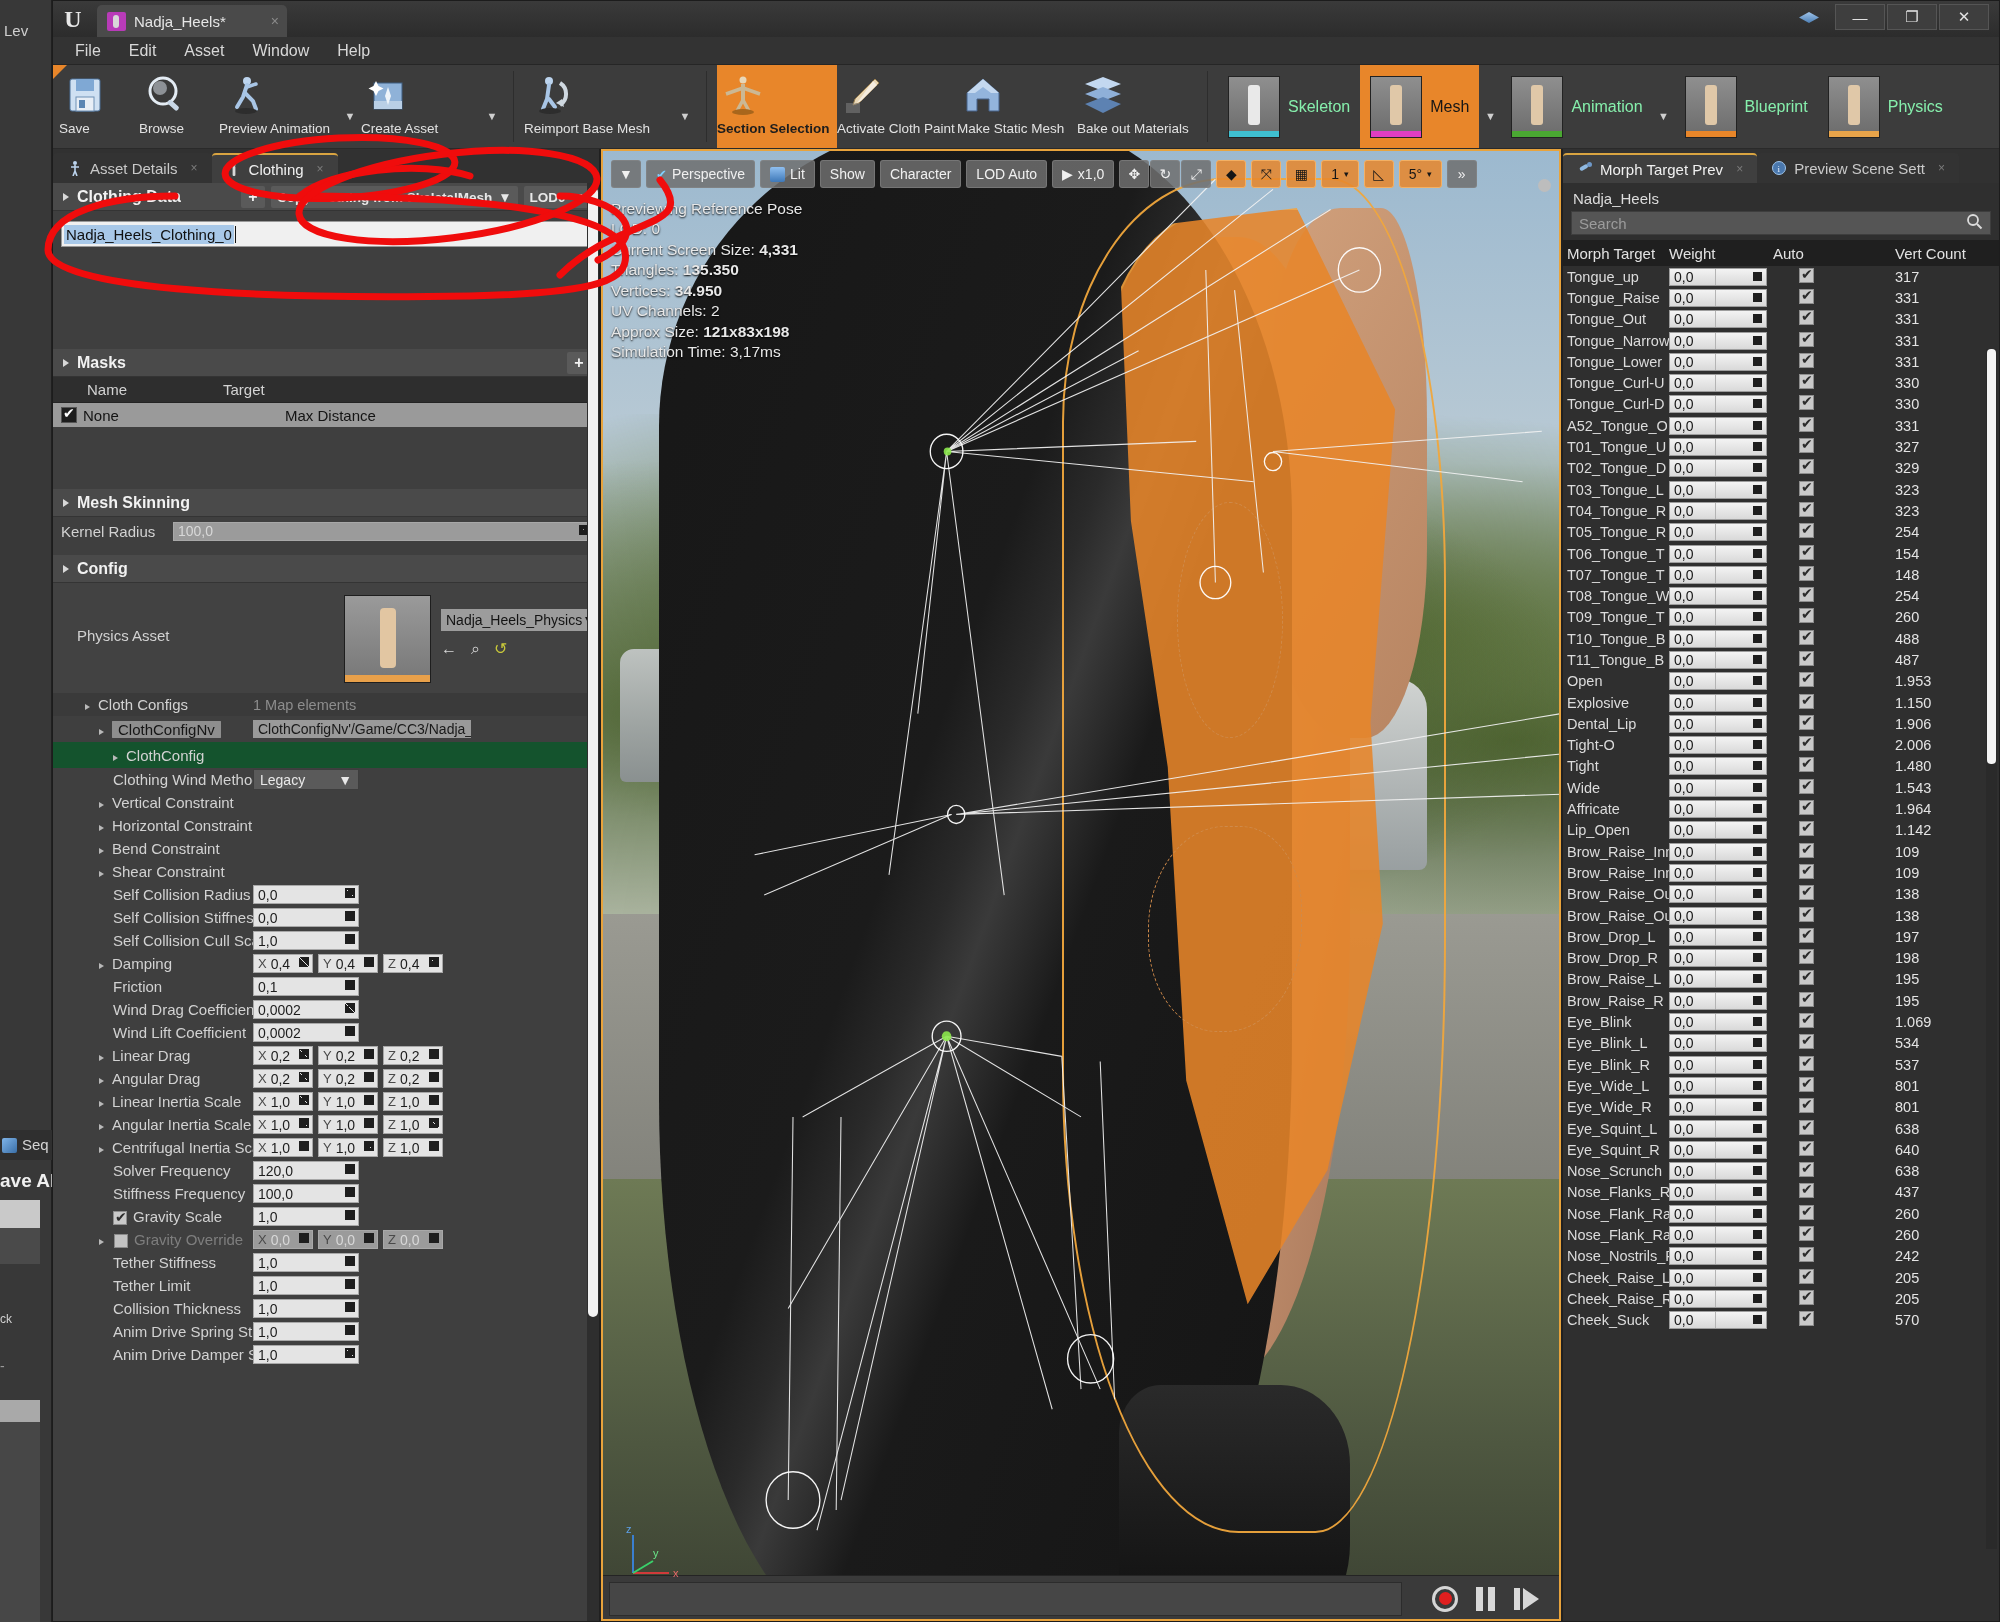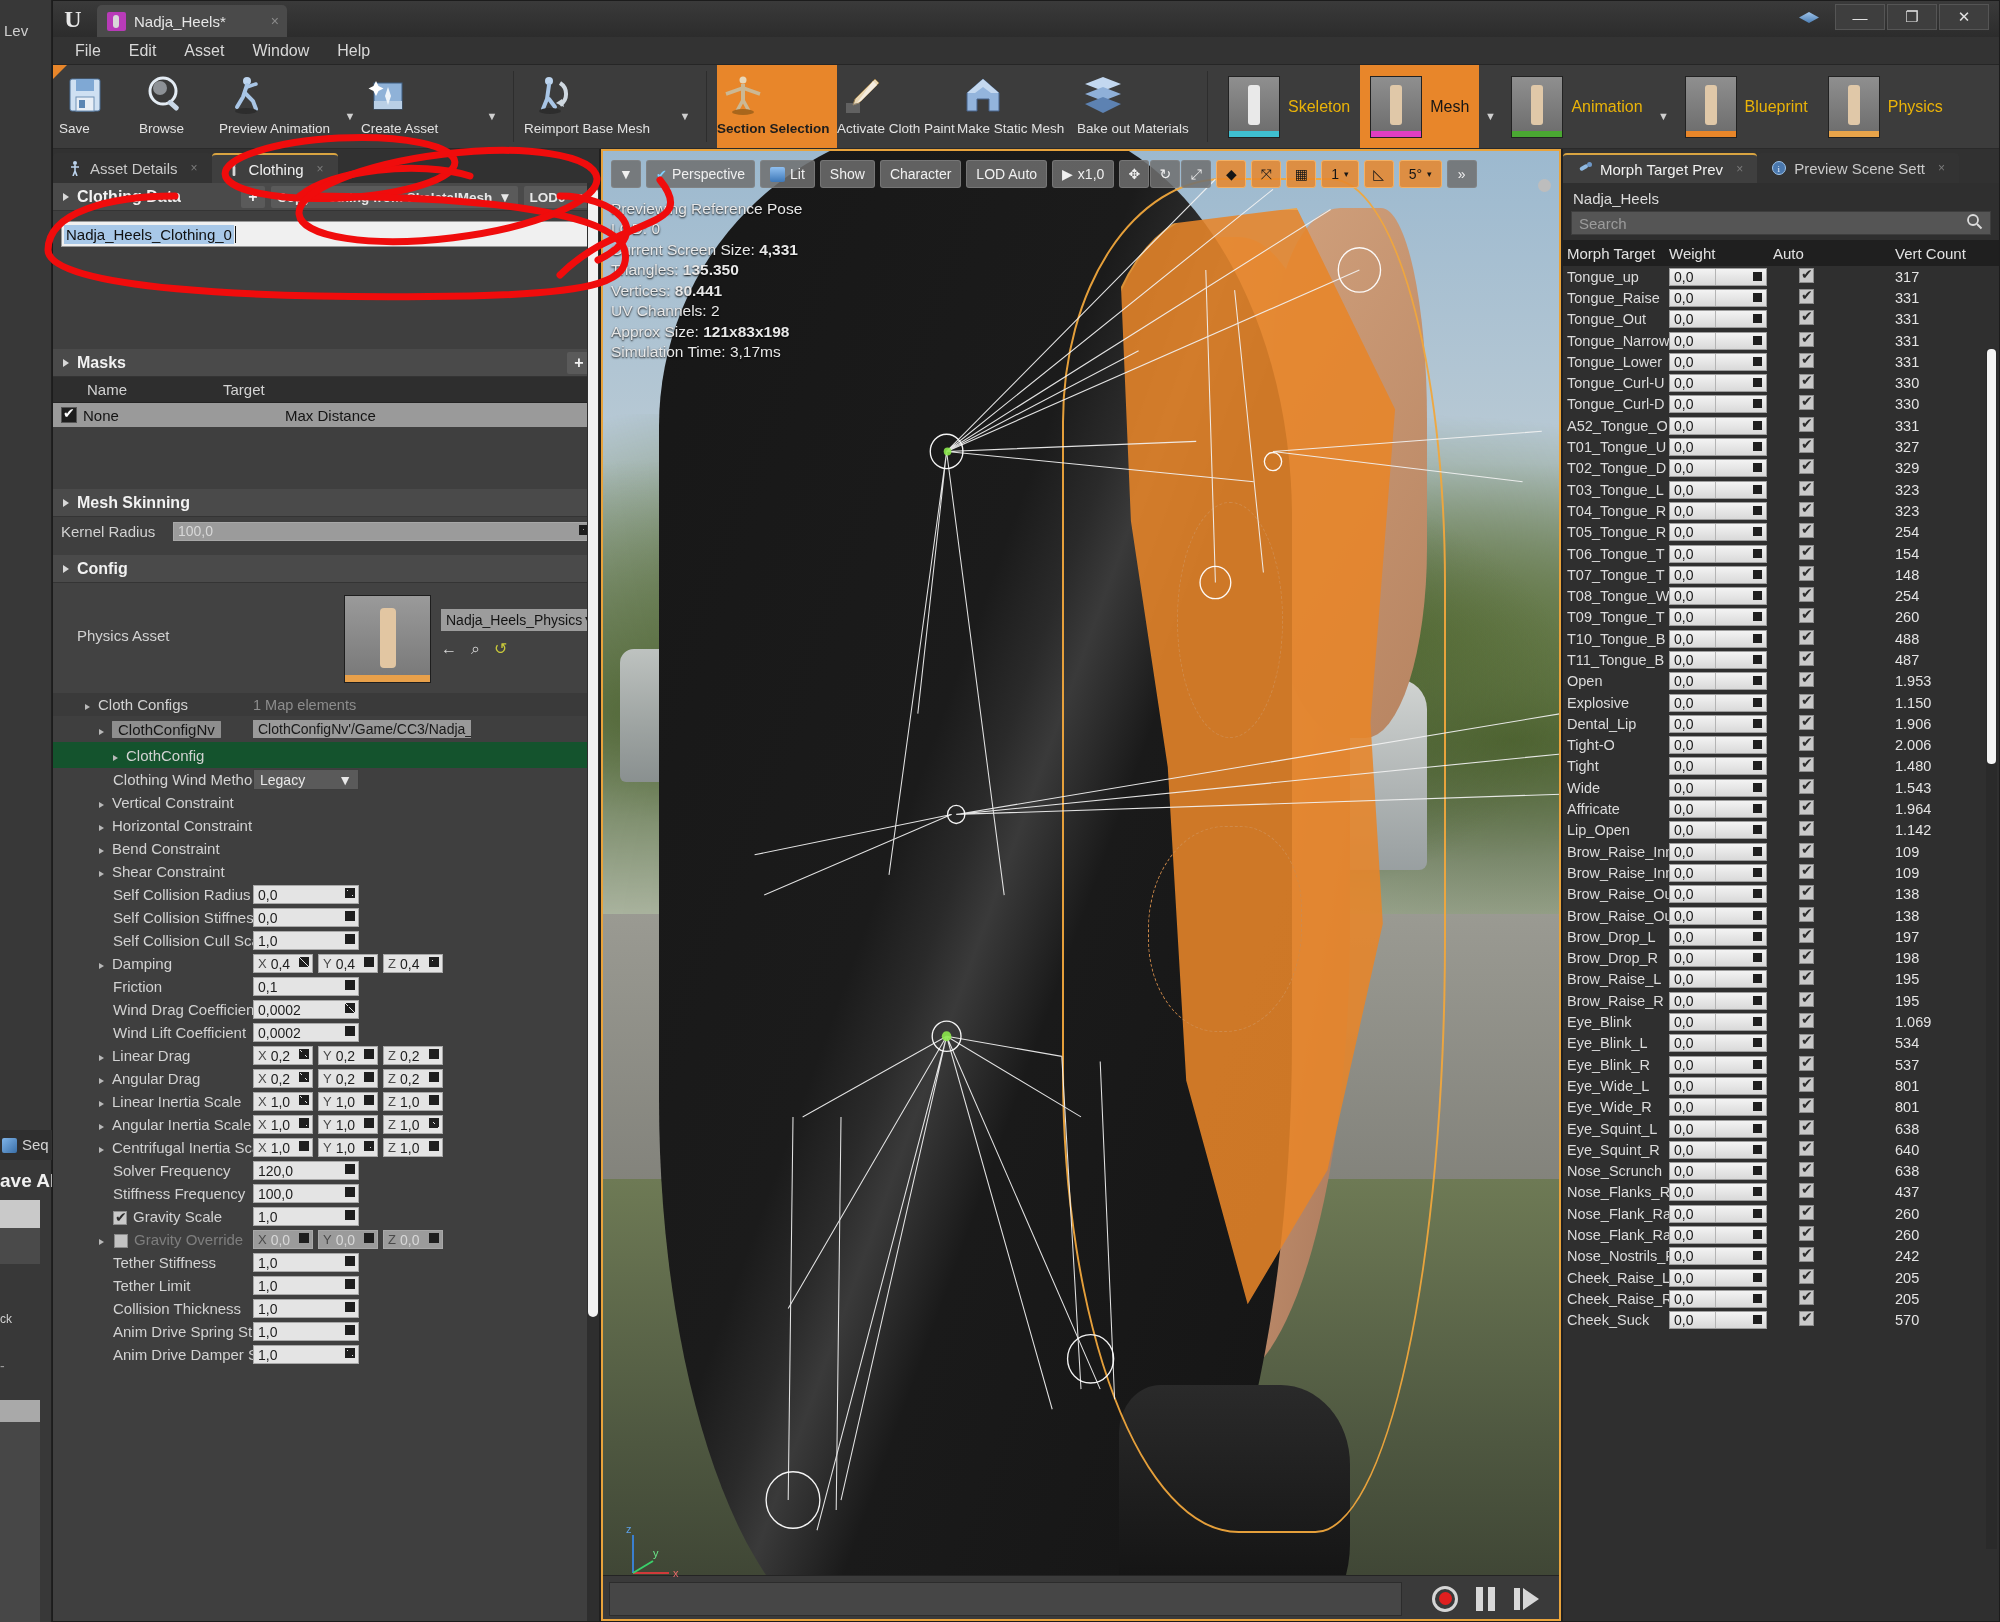--- a/index.html
+++ b/index.html
@@ -54,21 +54,21 @@
   .tb-btn.xwide { width:150px; }
   .tb-btn.on { background:#e8862a; }
   .tb-ico { width:52px; height:48px; display:flex; align-items:center; justify-content:center; }
   .tb-lbl { color:#e2e2e2; font-size:13.5px; margin-top:2px; white-space:nowrap; }
   .tb-btn.on .tb-lbl { color:#1d1d1d; font-weight:bold;}
   .tb-caret { width:22px; display:flex; align-items:center; justify-content:center; color:#cfcfcf; font-size:11px; padding-top:18px;}
   .mode-btn { display:flex; align-items:center; gap:8px; padding:0 10px; }
   .mode-thumb { width:52px; height:62px; background:linear-gradient(#8f8f8f,#6b6b6b); border:1px solid #222; position:relative; overflow:hidden;}
   .mode-thumb .bar { position:absolute; left:0; right:0; bottom:0; height:6px;}
   .mode-thumb .body { position:absolute; left:50%; top:8px; transform:translateX(-50%); width:12px; height:40px; background:#e0c8a8; border-radius:3px;}
-  .mode-lbl { color:#eab308; font-size:16px; }
+  .mode-lbl { color:#86efac; font-size:16px; }
   .mode-btn.on { background:#e8862a; }
   .mode-btn.on .mode-lbl { color:#161616; }
   .tb-orange-edge { position:absolute; left:0; top:0; width:0; height:0; border-left:14px solid #e8862a; border-bottom:14px solid transparent;}
 
   
   .body { position:absolute; left:0; top:148px; right:0; bottom:0; display:flex; }
   .left-pane { width:548px; background:#3b3b3b; position:relative; border-right:2px solid #202020;}
   .center-pane { flex:1; position:relative; background:#2a2a2a;}
   .right-pane { width:438px; background:#2f2f2f; position:relative; border-left:2px solid #202020;}
 
@@ -806,21 +806,21 @@
               </div>
             <div class="vt sq">»</div>
           </div>
           <div class="vp-dot"></div>
 
           <div class="stats">
             <div>Previewing Reference Pose</div>
             <div><span>LOD:</span> <span>0</span></div>
             <div><span>Current Screen Size:</span> <b>4,331</b></div>
             <div><span>Triangles:</span> <b>135.350</b></div>
-            <div><span>Vertices:</span> <b>80.441</b></div>
+            <div><span>Vertices:</span> <b>34.950</b></div>
             <div><span>UV Channels:</span> <span>2</span></div>
             <div><span>Approx Size:</span> <b>121x83x198</b></div>
             <div><span>Simulation Time:</span> <span>3,17ms</span></div>
           </div>
 
           <div class="axisgiz">
             <svg width="60" height="60" viewBox="0 0 60 60">
               <line x1="10" y1="50" x2="10" y2="12" stroke="#3a7fd0" stroke-width="2"></line>
               <line x1="10" y1="50" x2="46" y2="50" stroke="#d03a3a" stroke-width="2"></line>
               <line x1="10" y1="50" x2="30" y2="38" stroke="#3ad06a" stroke-width="2"></line>

